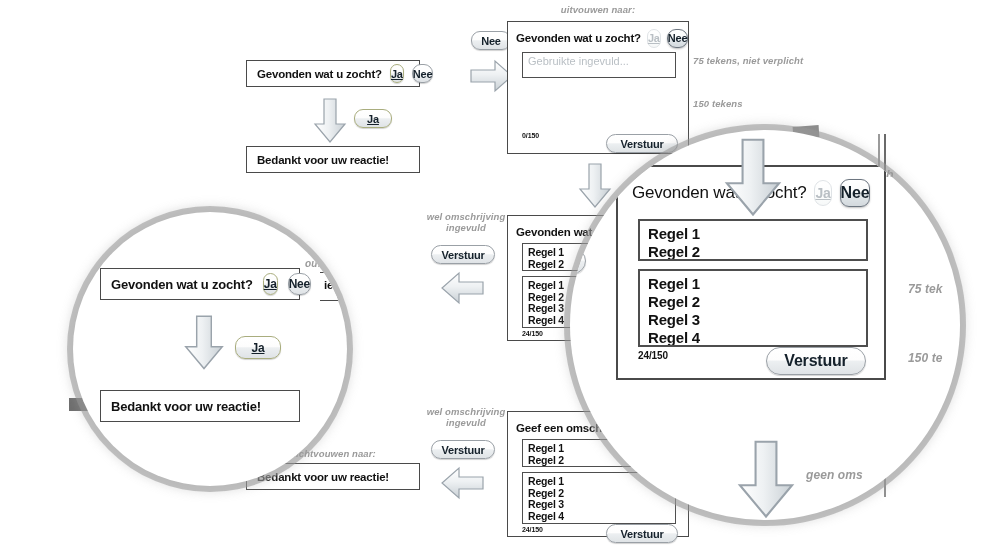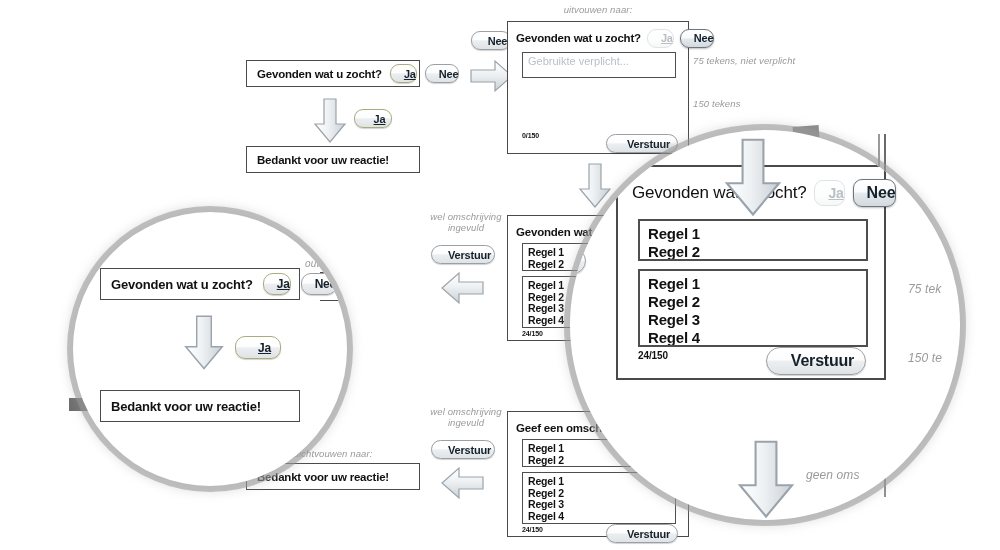--- a/index.html
+++ b/index.html
@@ -15,42 +15,42 @@
   
   .qrow{display:flex;align-items:center;height:100%;padding:0 10px;gap:8px;}
   .qlabel{font-size:11.5px;font-weight:600;letter-spacing:-0.2px;white-space:nowrap;}
 
   
   .btn{box-sizing:border-box;display:inline-flex;align-items:center;justify-content:center;
        border-radius:9px;border:1px solid #9aa0a6;
        background:linear-gradient(to bottom,#ffffff 0%,#fdfdfd 45%,#eceff1 52%,#dfe3e6 100%);
        box-shadow:0 1px 1px rgba(0,0,0,.18), inset 0 1px 0 #fff;
        font-size:11px;font-weight:700;color:#15212b;letter-spacing:-0.2px;
-       cursor:pointer;user-select:none;padding-left:13px;}
+       cursor:pointer;user-select:none;}
   .btn.ghost{color:#b9bfc4;border:1px solid #dfe3e6;
        background:linear-gradient(to bottom,#ffffff 0%,#fcfdfd 60%,#f6f8f8 100%);
        box-shadow:none;font-weight:600;}
   .btn.olive{border:1px solid #a9ad7e;}
   .btn.strong{border:1px solid #6d7680;
        background:linear-gradient(to bottom,#ffffff 0%,#fafbfb 45%,#e4e9ec 53%,#d3d9dd 100%);
        box-shadow:0 1px 2px rgba(0,0,0,.25), inset 0 1px 0 #fff;}
   .btn-ja{width:38px;height:19px;text-decoration:underline;}
   .btn-nee{width:40px;height:19px;}
   .btn-verstuur{width:72px;height:19px;border-radius:10px;}
 
   
   .field{box-sizing:border-box;background:#fff;border:1.4px solid #4e4e4e;
          padding:3px 5px;font-size:10.5px;line-height:11.5px;color:#111;overflow:hidden;}
   .field.placeholder{color:#b9bfc4;font-size:11px;}
   .field .line{font-weight:600;letter-spacing:-0.2px;white-space:nowrap;}
   .counter{position:absolute;font-size:7px;font-weight:700;color:#111;letter-spacing:-0.1px;}
 
   
   .anno{position:absolute;font-style:italic;color:#9a9a9a;font-size:9.5px;
-        letter-spacing:.1px;white-space:nowrap;}
+        letter-spacing:.1px;white-space:nowrap;font-weight:bold;}
   .anno.c{text-align:center;}
 
   
   .arrow{position:absolute;}
   .arrow svg{display:block;}
 
   
   .lens{position:absolute;border-radius:50%;background:#fff;overflow:hidden;
         box-shadow:0 0 0 6px rgba(150,150,150,.55), 0 0 10px 7px rgba(170,170,170,.30);}
   .lens-handle{position:absolute;background:#6e6e6e;}
@@ -116,21 +116,21 @@
 
   <div class="panel" style="left:507px;top:21px;width:182px;height:133px;">
     <div style="position:absolute;left:8px;top:7px;right:8px;height:18px;
                 display:flex;align-items:center;gap:6px;">
       <span class="qlabel">Gevonden wat u zocht?</span>
       <span class="btn btn-ja ghost" style="margin-left:auto;">Ja</span>
       <span class="btn btn-nee strong">Nee</span>
     </div>
 
     <div class="field placeholder" style="position:absolute;left:14px;top:30px;width:154px;height:26px;
-                display:flex;align-items:flex-start;">Gebruikte verplicht...</div>
+                display:flex;align-items:flex-start;">Gebruikte ingevuld...</div>
 
 
     <div class="counter" style="left:14px;top:110px;">0/150</div>
 
     <span class="btn btn-verstuur" style="position:absolute;left:98px;top:112px;">Verstuur</span>
   </div>
 
   <div class="anno" style="left:693px;top:55px;">75 tekens, niet verplicht</div>
   <div class="anno" style="left:693px;top:98px;">150 tekens</div>
 

